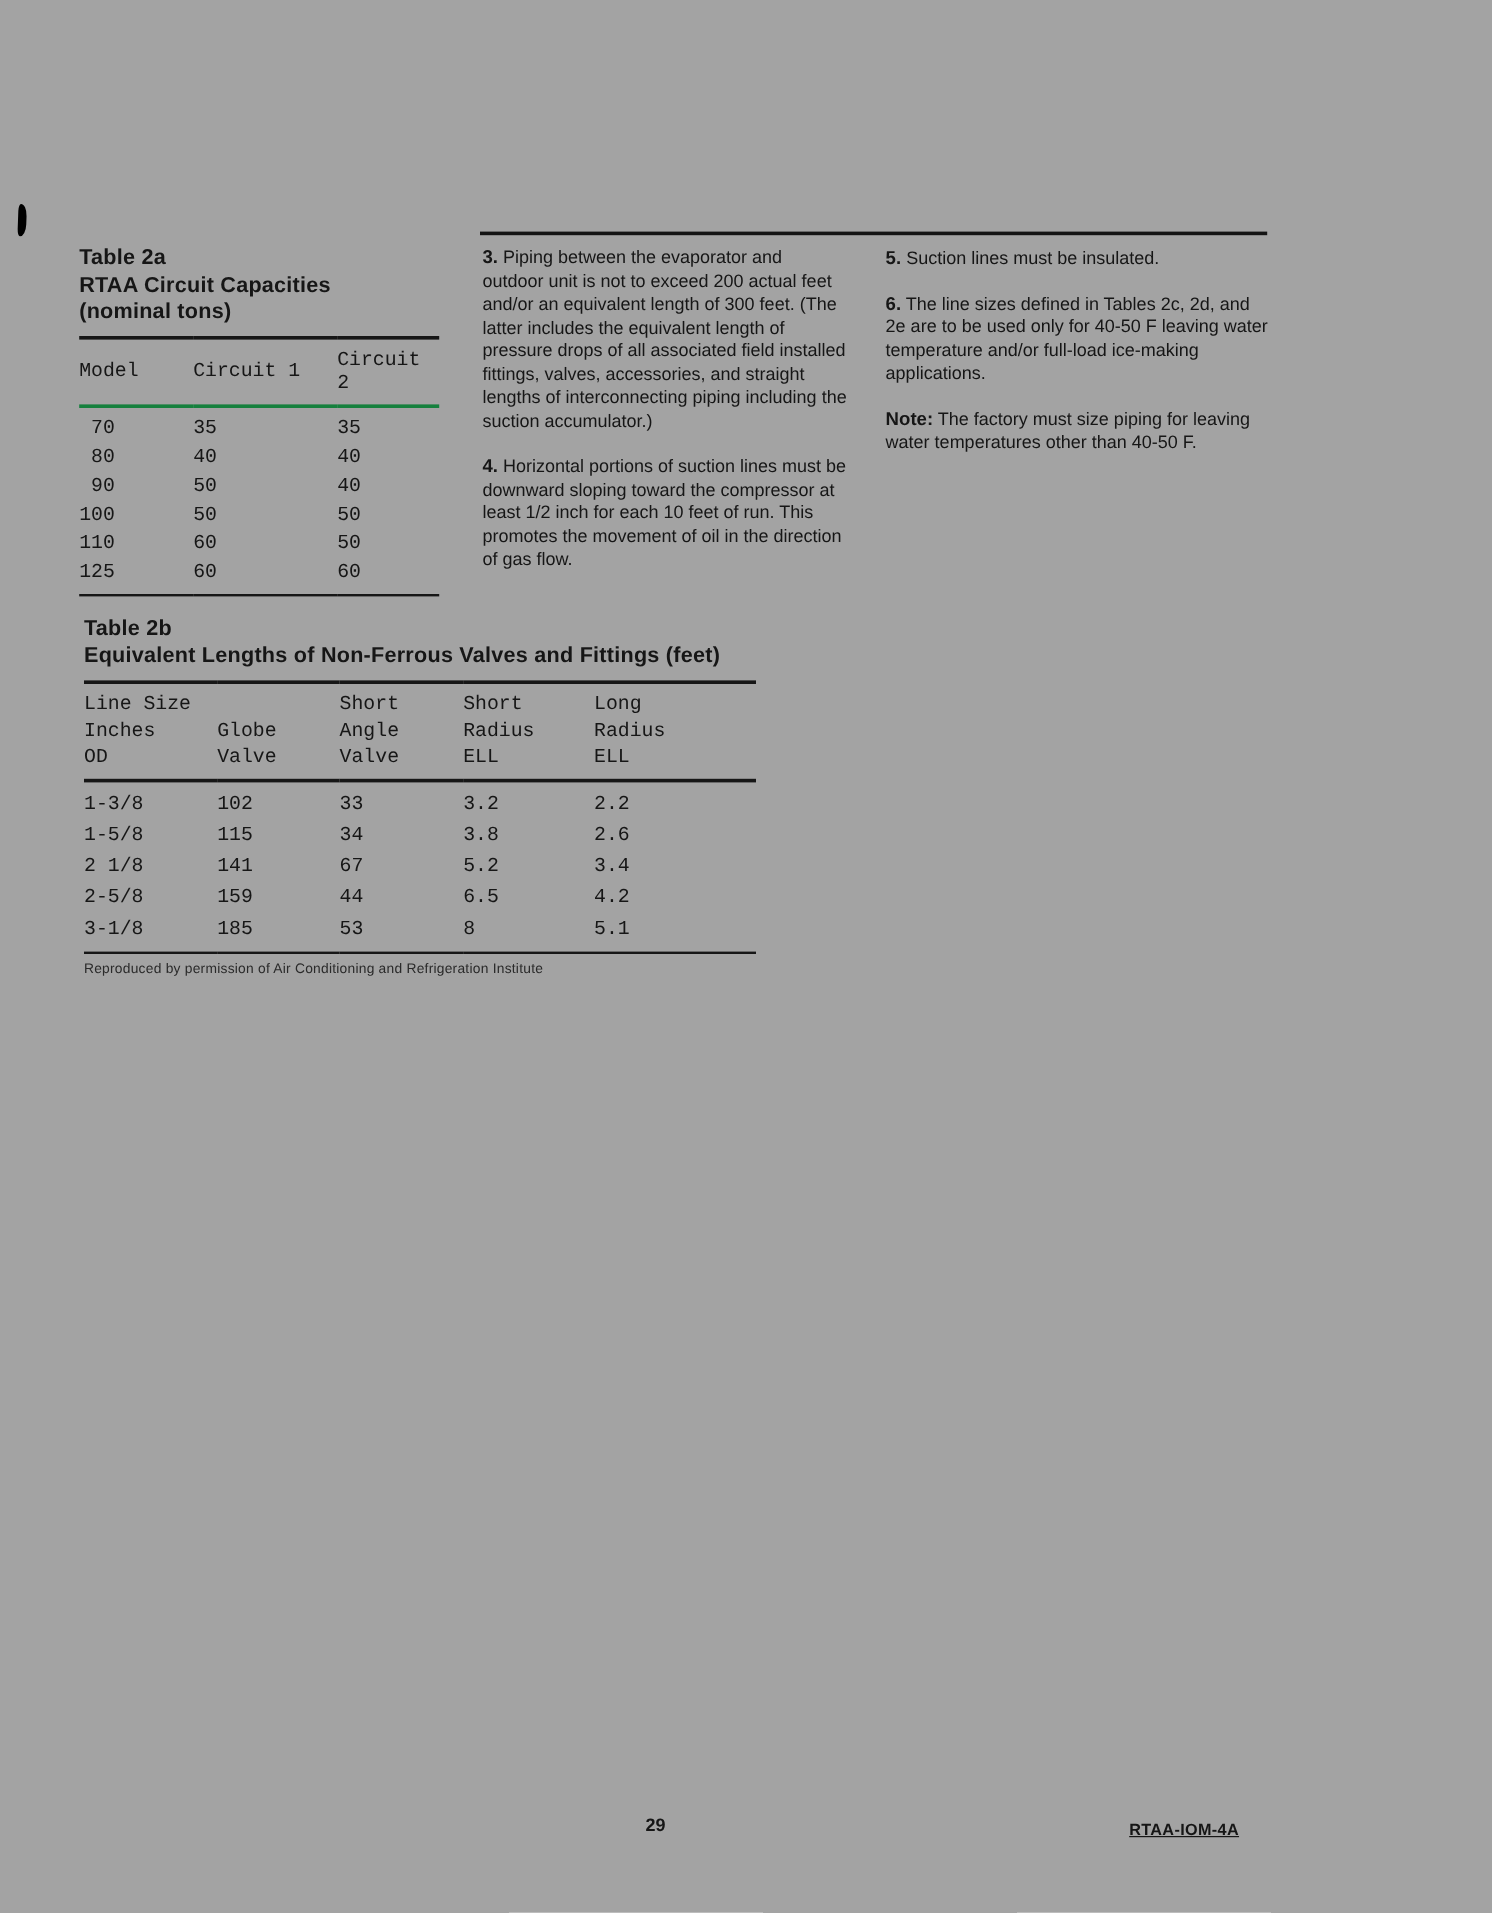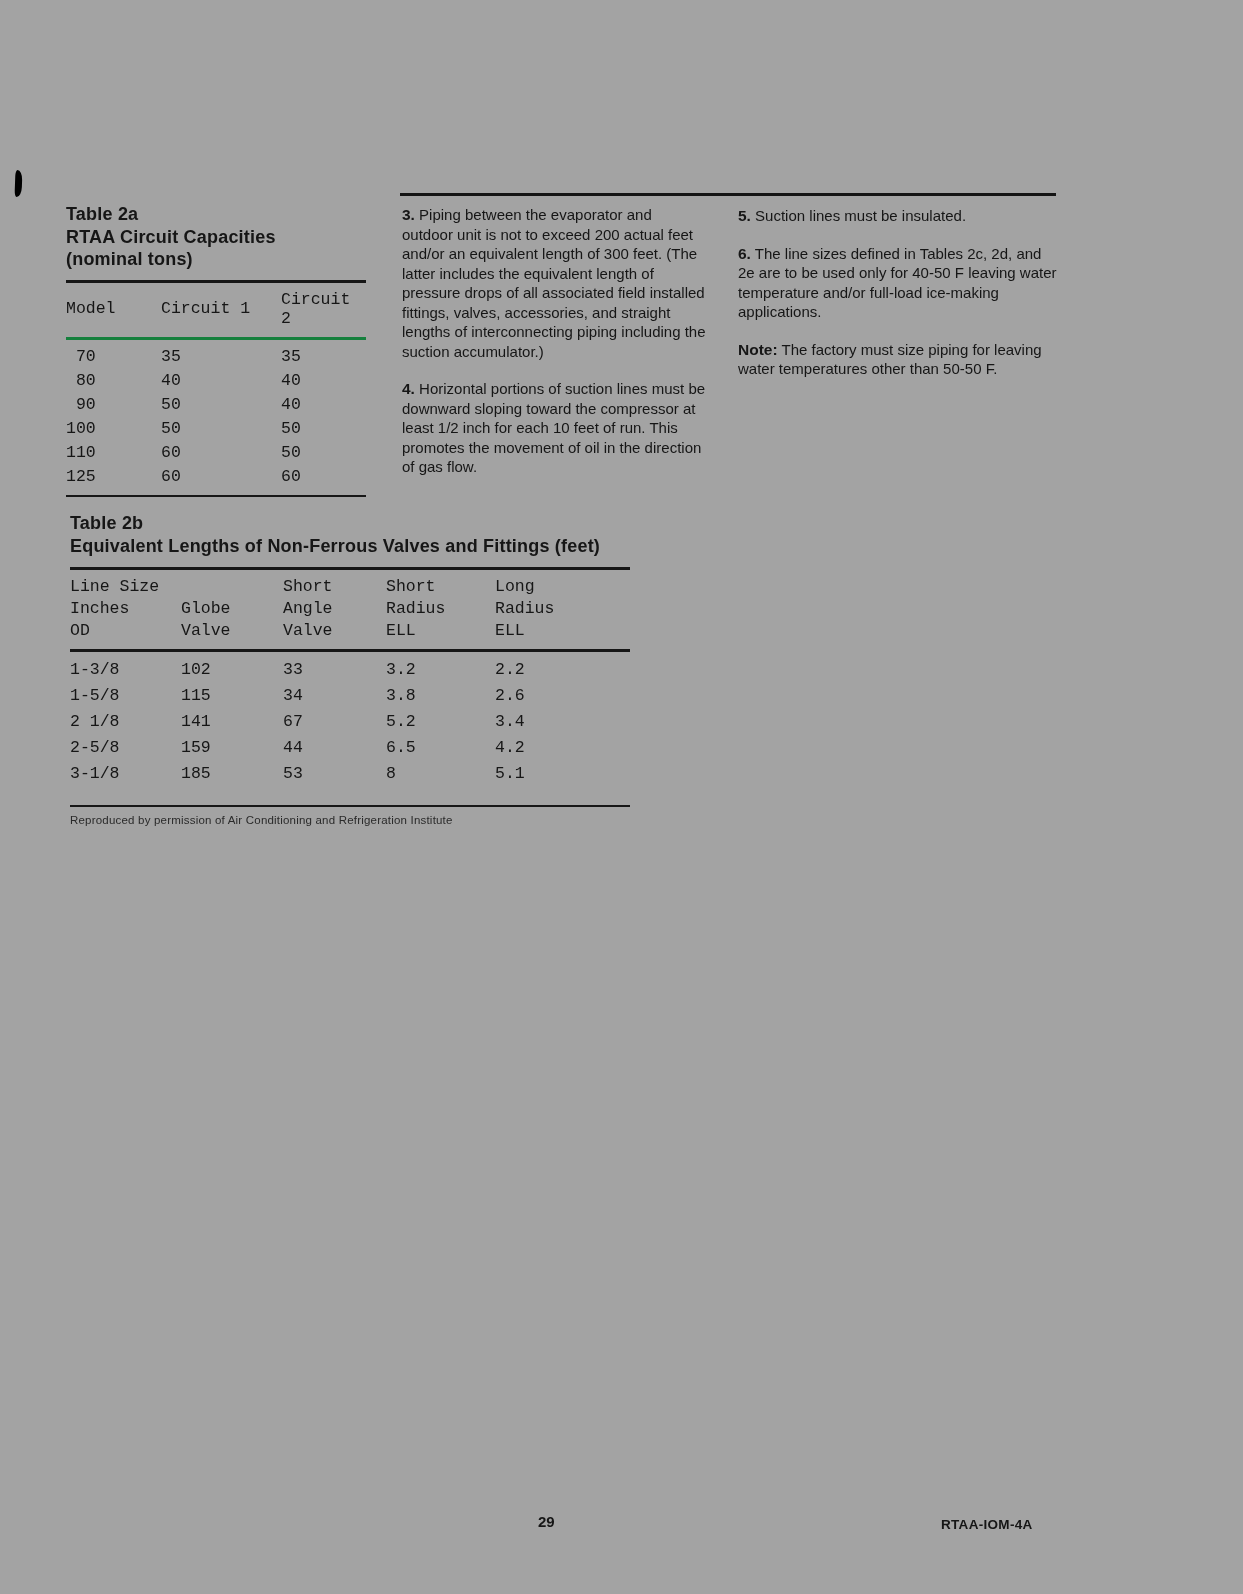--- a/index.html
+++ b/index.html
@@ -57,26 +57,26 @@
   .t2b thead th { text-align:left; font-weight:normal; vertical-align:top;
                   white-space:pre-line; line-height:22px; padding:6px 0 7px;
                   border-bottom:3px solid #161616; }
   .t2b th:nth-child(1), .t2b td:nth-child(1) { width:111px; }
   .t2b th:nth-child(2), .t2b td:nth-child(2) { width:102px; }
   .t2b th:nth-child(3), .t2b td:nth-child(3) { width:103px; }
   .t2b th:nth-child(4), .t2b td:nth-child(4) { width:109px; }
   .t2b th:nth-child(5), .t2b td:nth-child(5) { width:135px; }
   .t2b tbody td { padding:3.5px 0; }
   .t2b tbody tr:first-child td { padding-top:8px; }
-  .t2b tbody tr:last-child td { padding-bottom:22px; }
+  .t2b tbody tr:last-child td { padding-bottom:10px; }
   .footnote { margin-top:7px; font-size:11.5px; color:#2a2a2a; letter-spacing:0.2px; }
 
   
   .page-num { position:absolute; left:538px; top:1513px; font-weight:bold; font-size:15px; }
-  .doc-code { position:absolute; left:941px; top:1517px; font-weight:bold; font-size:13.5px; letter-spacing:0.3px; }
+  .doc-code { position:absolute; left:941px; top:1517px; font-weight:bold; font-size:13.5px; letter-spacing:0.3px;text-decoration:underline; }
 </style>
 </head>
 <body>
 
 <div class="page">
 
   <div class="artifact"></div>
   <div class="top-rule"></div>
 
   <div class="t2a-wrap">
@@ -127,21 +127,21 @@
   </div>
 
   <div class="col-mid">
     <p class="para"><b>3.</b> <span>Piping between the evaporator and outdoor unit is not to exceed 200 actual feet and/or an equivalent length of 300 feet.  (The latter includes the equivalent length of pressure drops of all associated field installed fittings, valves, accessories, and straight lengths of interconnecting piping including the suction accumulator.)</span></p>
     <p class="para"><b>4.</b> <span>Horizontal portions of suction lines must be downward sloping toward the compressor at least 1/2 inch for each 10 feet of run.  This promotes the movement of oil in the direction of gas flow.</span></p>
   </div>
 
   <div class="col-right">
     <p class="para"><b>5.</b> <span>Suction lines must be insulated.</span></p>
     <p class="para"><b>6.</b> <span>The line sizes defined in Tables 2c, 2d, and 2e are to be used only for 40-50 F leaving water temperature and/or full-load ice-making applications.</span></p>
-    <p class="para"><b>Note:</b>  <span>The factory must size piping for leaving water temperatures other than 50-50 F.</span></p>
+    <p class="para"><b>Note:</b>  <span>The factory must size piping for leaving water temperatures other than 40-50 F.</span></p>
   </div>
 
   <div class="t2b-wrap">
     <div class="tbl-title">Table 2b</div>
     <div class="tbl-title">Equivalent Lengths of Non-Ferrous Valves and Fittings (feet)</div>
     <table class="t2b">
       <thead>
         <tr>
             <th>Line Size
 Inches

